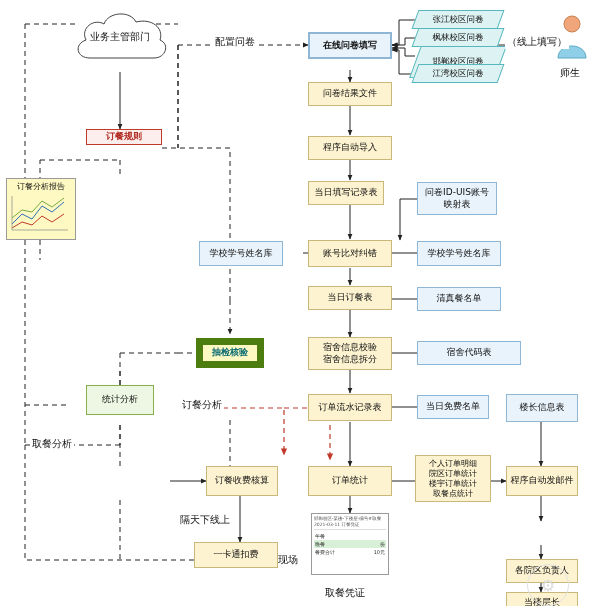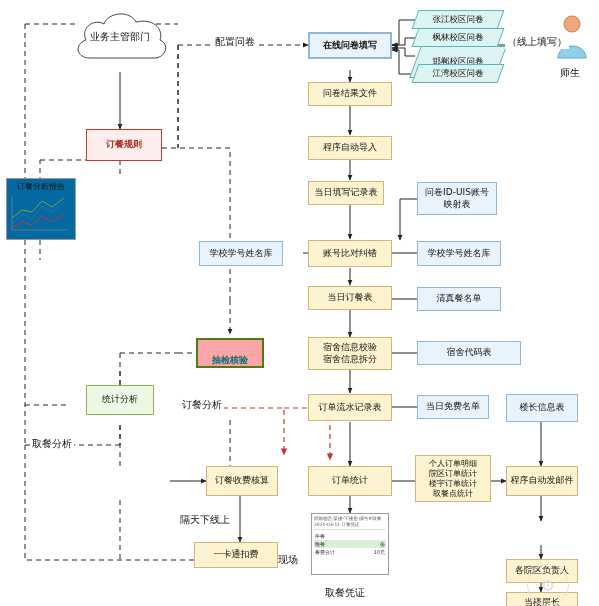--- a/index.html
+++ b/index.html
@@ -3,28 +3,28 @@
 <meta charset="utf-8">
 <style>
   html,body{margin:0;padding:0;background:#ffffff;}
   body{width:599px;height:606px;overflow:hidden;font-family:"DejaVu Sans","Liberation Sans",sans-serif;}
   #stage{position:relative;width:599px;height:606px;}
   .node{position:absolute;box-sizing:border-box;display:flex;align-items:center;justify-content:center;text-align:center;font-size:9px;line-height:1.25;color:#111;}
   .yellow{background:#fdf3d0;border:1px solid #c9b87a;}
   .blue{background:#e9f3fb;border:1px solid #8fb6d4;}
   .green{background:#eef7e3;border:1px solid #86b24a;}
   .red{background:#fdeeee;border:1px solid #c0392b;color:#b02a20;font-weight:bold;}
-  .teal-b{background:#fca5a5;border:2px solid #4d7c0f;color:#0d6d73;font-weight:bold;align-items:flex-end;}
+  .teal-b{background:#fef9c3;border:7px solid #4d7c0f;color:#0d6d73;font-weight:bold;}
   .para{position:absolute;box-sizing:border-box;font-size:8.5px;color:#111;}
   .para .sk{position:absolute;inset:0;background:#ddf2f2;border:1px solid #56b8bd;transform:skewX(-20deg);}
   .para span{position:relative;display:flex;align-items:center;justify-content:center;width:100%;height:100%;}
   .lbl{position:absolute;font-size:10px;color:#111;white-space:nowrap;}
   .cloud{position:absolute;}
   svg.wires{position:absolute;left:0;top:0;width:599px;height:606px;pointer-events:none;}
-  .chartbox{position:absolute;box-sizing:border-box;background:#0369a1;border:1px solid #9a9a9a;}
+  .chartbox{position:absolute;box-sizing:border-box;background:#fef9c3;border:1px solid #9a9a9a;}
   .chartbox .t{font-size:8px;text-align:center;padding-top:2px;color:#111;}
   .person{position:absolute;}
   .recbox{position:absolute;box-sizing:border-box;background:#fff;border:1px solid #9a9a9a;font-size:5px;color:#333;padding:2px;}
   .recbox .hd{font-size:4.5px;color:#555;border-bottom:1px solid #ddd;padding-bottom:1px;margin-bottom:2px;line-height:1.3;}
   .recbox .row{display:flex;justify-content:space-between;padding:1px 1px;font-size:5px;}
   .recbox .green-row{background:#d7f0d7;}
   .wmc{position:absolute;right:30px;bottom:0px;width:40px;height:40px;border-radius:50%;border:1px solid #e2e2e2;color:#dcdcdc;font-size:16px;display:flex;align-items:center;justify-content:center;}
 </style>
 </head>
 <body>
@@ -146,21 +146,21 @@
   </div>
 
   <div class="lbl" style="left:213px;top:35px;background:#fff;padding:0 2px;">配置问卷</div>
   <div class="lbl" style="left:505px;top:35px;background:#fff;padding:0 2px;">（线上填写）</div>
   <div class="lbl" style="left:420px;top:343px;background:#fff;padding:0 2px;">匹配检查</div>
   <div class="lbl" style="left:180px;top:398px;background:#fff;padding:0 2px;color:#111;">订餐分析</div>
   <div class="lbl" style="left:30px;top:437px;background:#fff;padding:0 2px;">取餐分析</div>
   <div class="lbl" style="left:180px;top:513px;">隔天下线上</div>
   <div class="lbl" style="left:278px;top:553px;">现场</div>
 
-  <div class="node red" style="left:86px;top:129px;width:76px;height:32px;">
+  <div class="node red" style="left:86px;top:129px;width:76px;height:16px;">
     <span>订餐规则</span>
   </div>
 
   <div class="chartbox" style="left:6px;top:178px;width:70px;height:62px;">
     <div class="t">订餐分析报告</div>
     <svg width="66" height="40" viewBox="0 0 66 40" style="display:block;margin:0 auto;">
       <polyline points="4,32 14,22 24,27 34,14 44,20 56,10" fill="none" stroke="#2e6fb7" stroke-width="1"></polyline>
       <polyline points="4,36 14,30 24,33 34,24 44,30 56,22" fill="none" stroke="#c0392b" stroke-width="1"></polyline>
       <polyline points="4,26 14,18 24,20 34,9 44,15 56,6" fill="none" stroke="#7aa845" stroke-width="1"></polyline>
       <line x1="4" y1="38" x2="60" y2="38" stroke="#888" stroke-width="0.7"></line>

